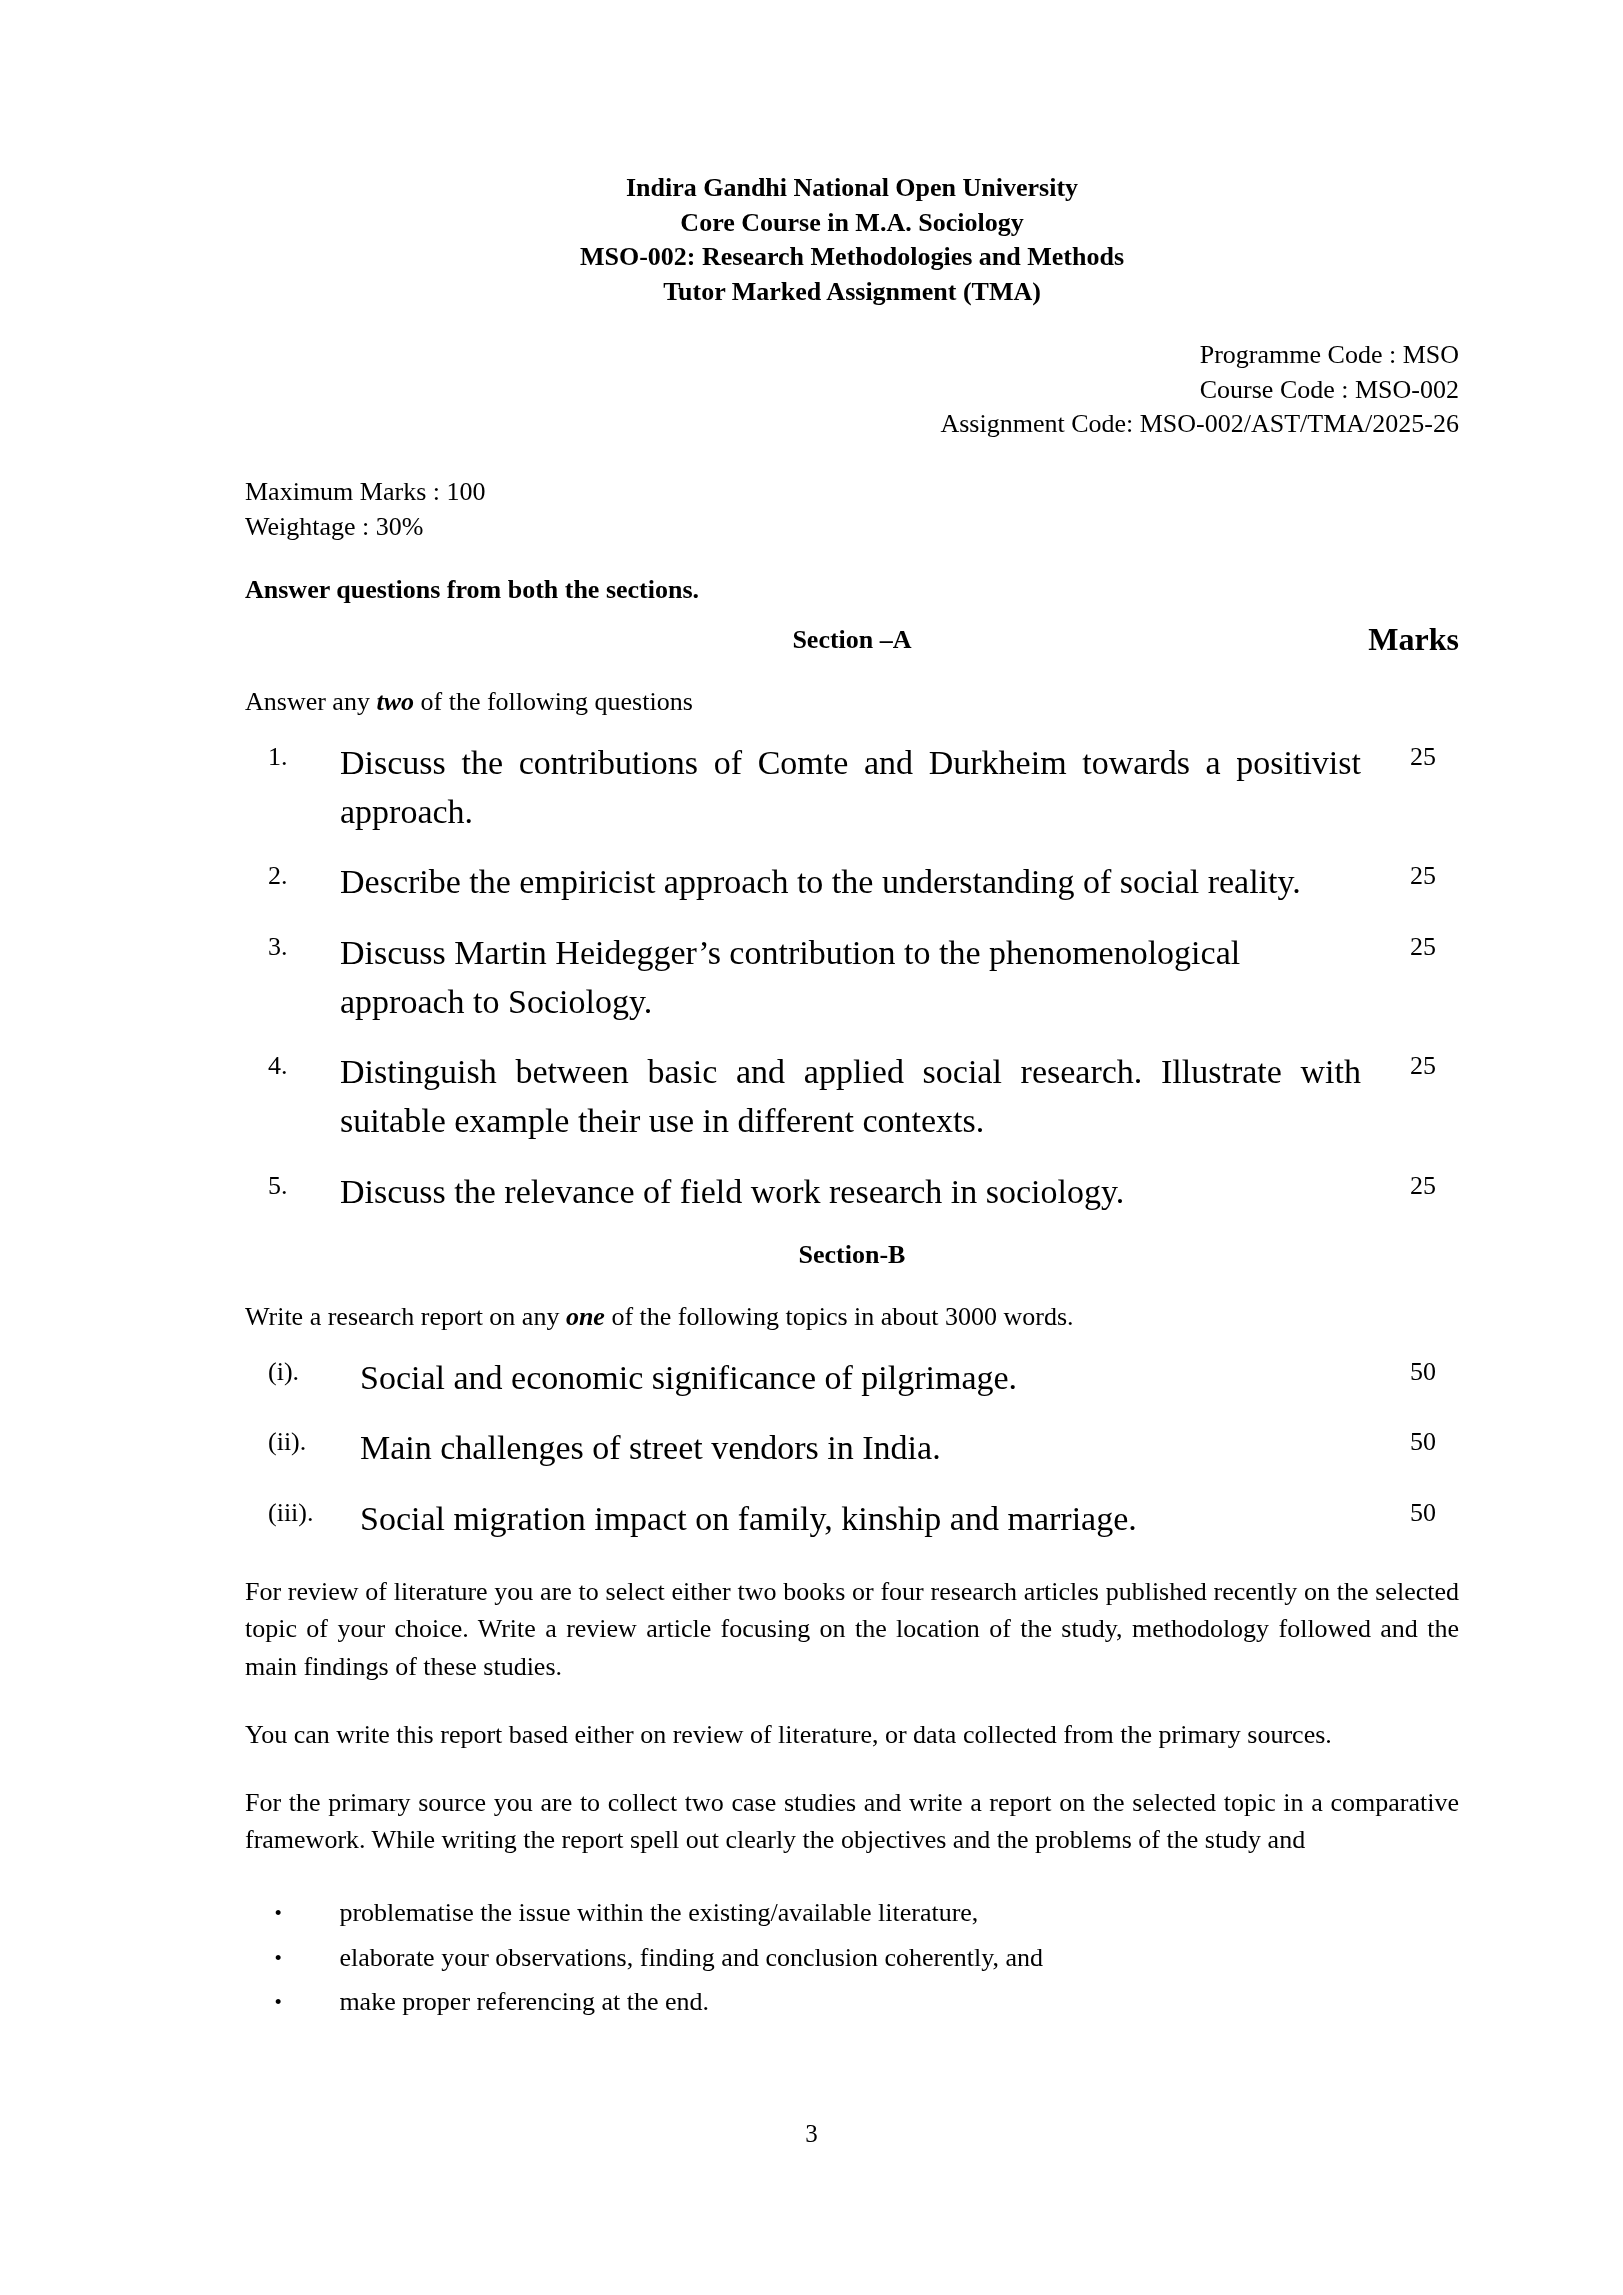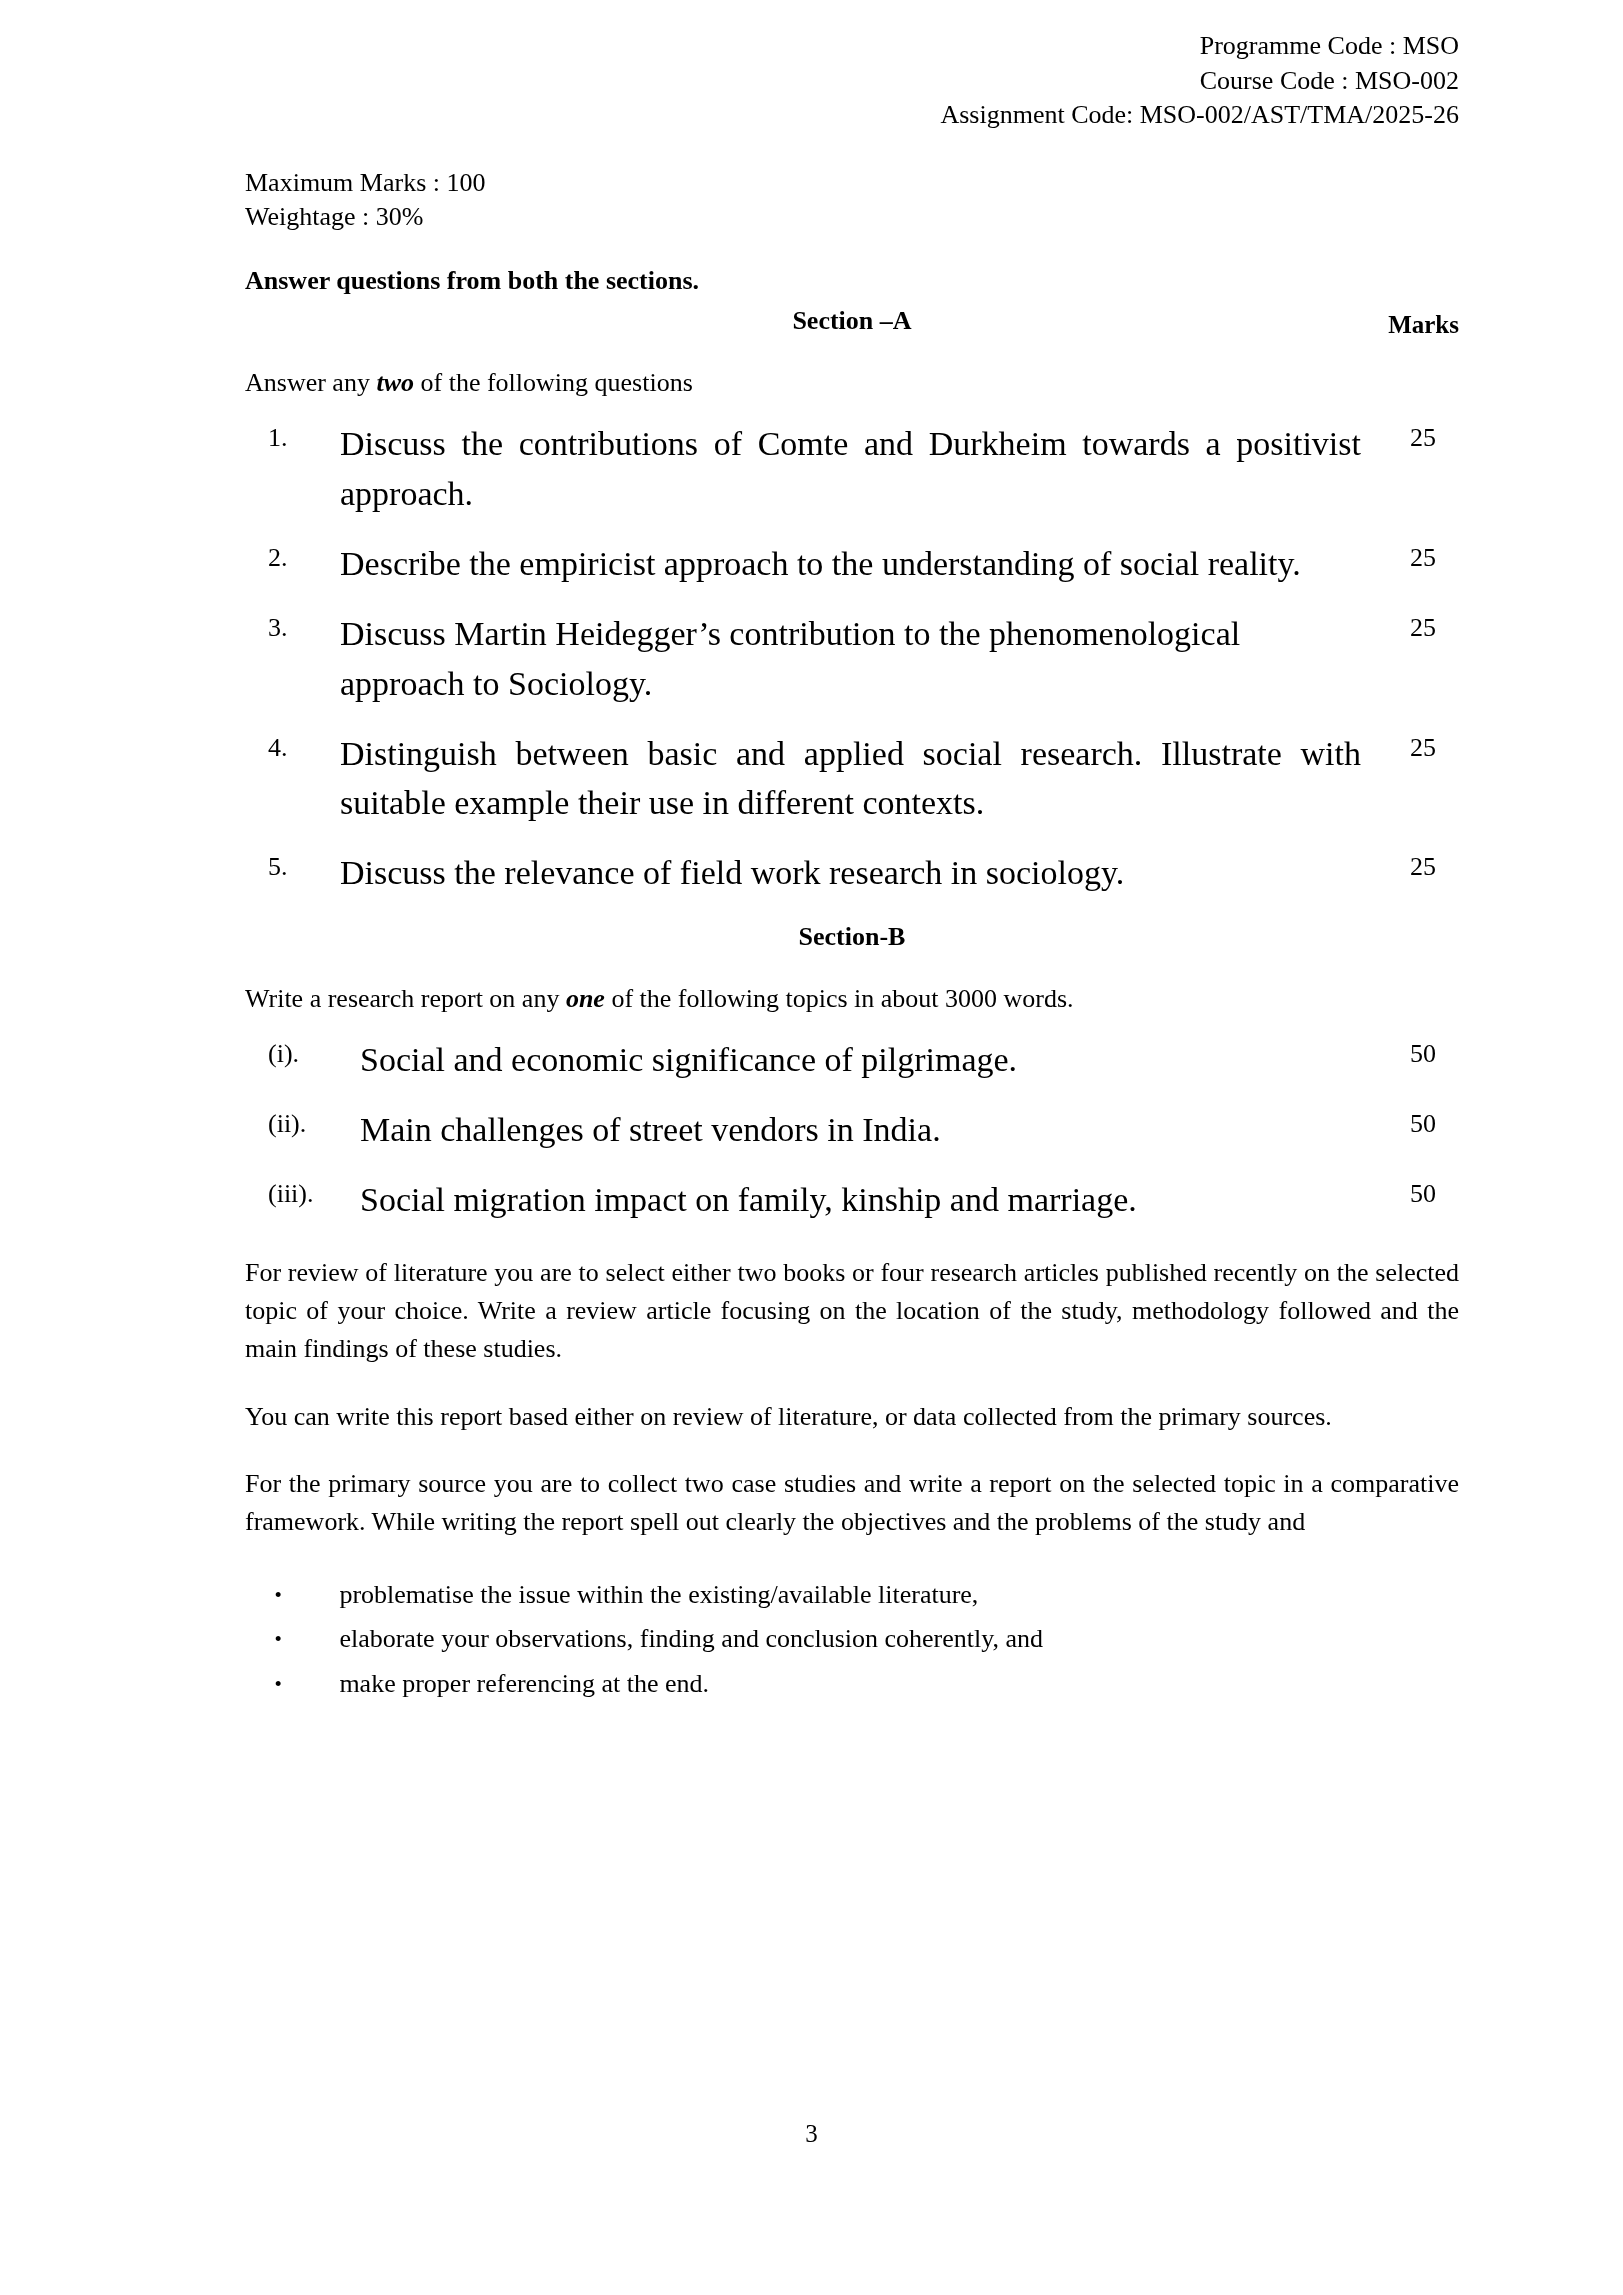--- a/index.html
+++ b/index.html
@@ -55,21 +55,21 @@
     margin-top: 29px;
     font-weight: bold;
     font-size: 26px;
     line-height: 1.33;
   }
 
   .marks-head {
     margin-top: 13px;
     text-align: right;
     font-weight: bold;
-    font-size: 25px;
+    font-size: 32px;
   }
 
   .section-title {
     text-align: center;
     font-weight: bold;
     font-size: 26px;
     margin-top: -33px;
   }
   .section-title.b {
     margin-top: 24px;
@@ -162,20 +162,26 @@
 
   b, .bi { font-weight: bold; }
   .bi { font-style: italic; }
 </style>
 </head>
 <body>
 
 <div class="page">
   <div class="content">
 
+    <div class="doc-header">
+      <div>Indira Gandhi National Open University</div>
+      <div>Core Course in M.A. Sociology</div>
+      <div>MSO-002: Research Methodologies and Methods</div>
+      <div>Tutor Marked Assignment (TMA)</div>
+    </div>
 
     <div class="code-block">
       <div>Programme Code : MSO</div>
       <div>Course Code  : MSO-002</div>
       <div>Assignment Code: MSO-002/AST/TMA/2025-26</div>
     </div>
 
     <div class="marks-block">
       <div>Maximum Marks : 100</div>
       <div>Weightage : 30%</div>

